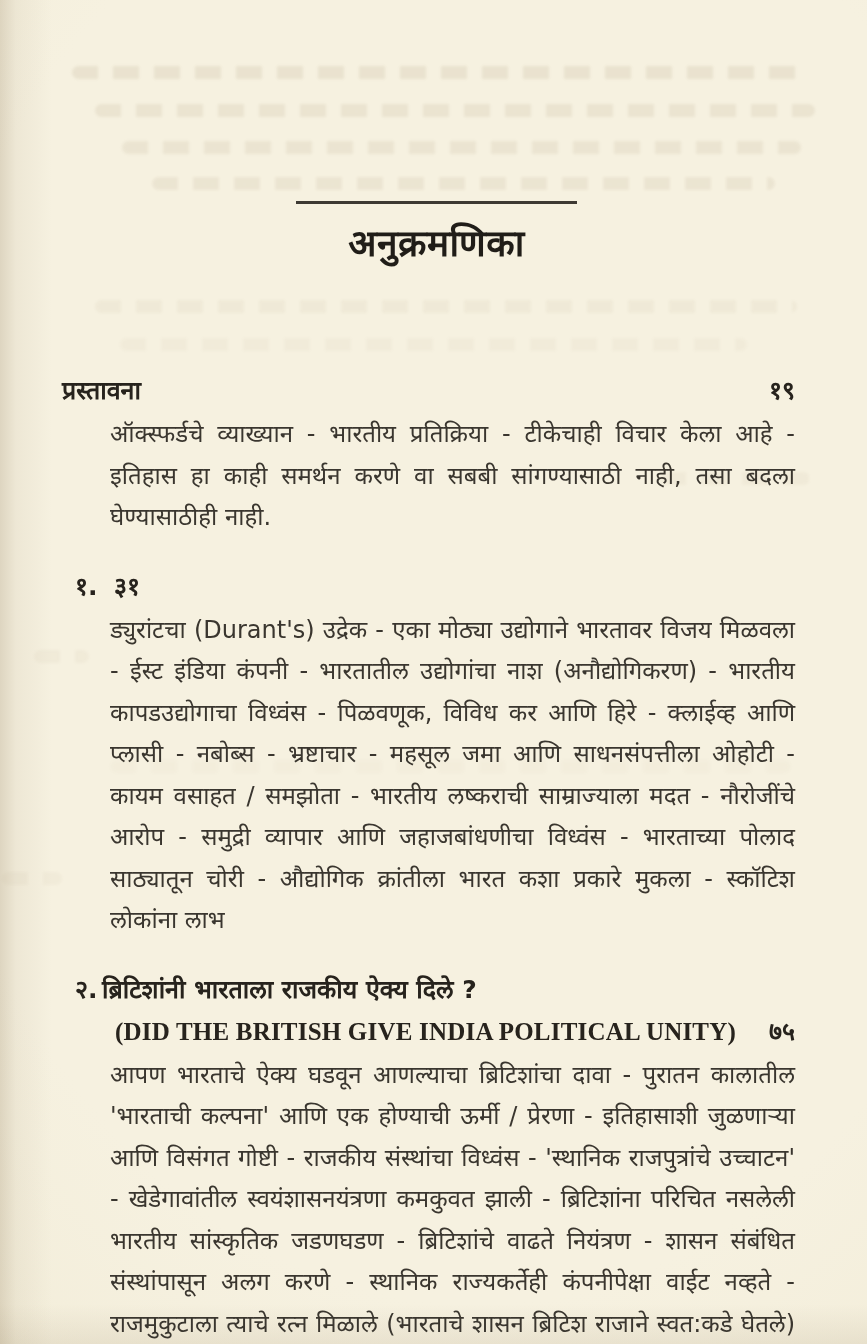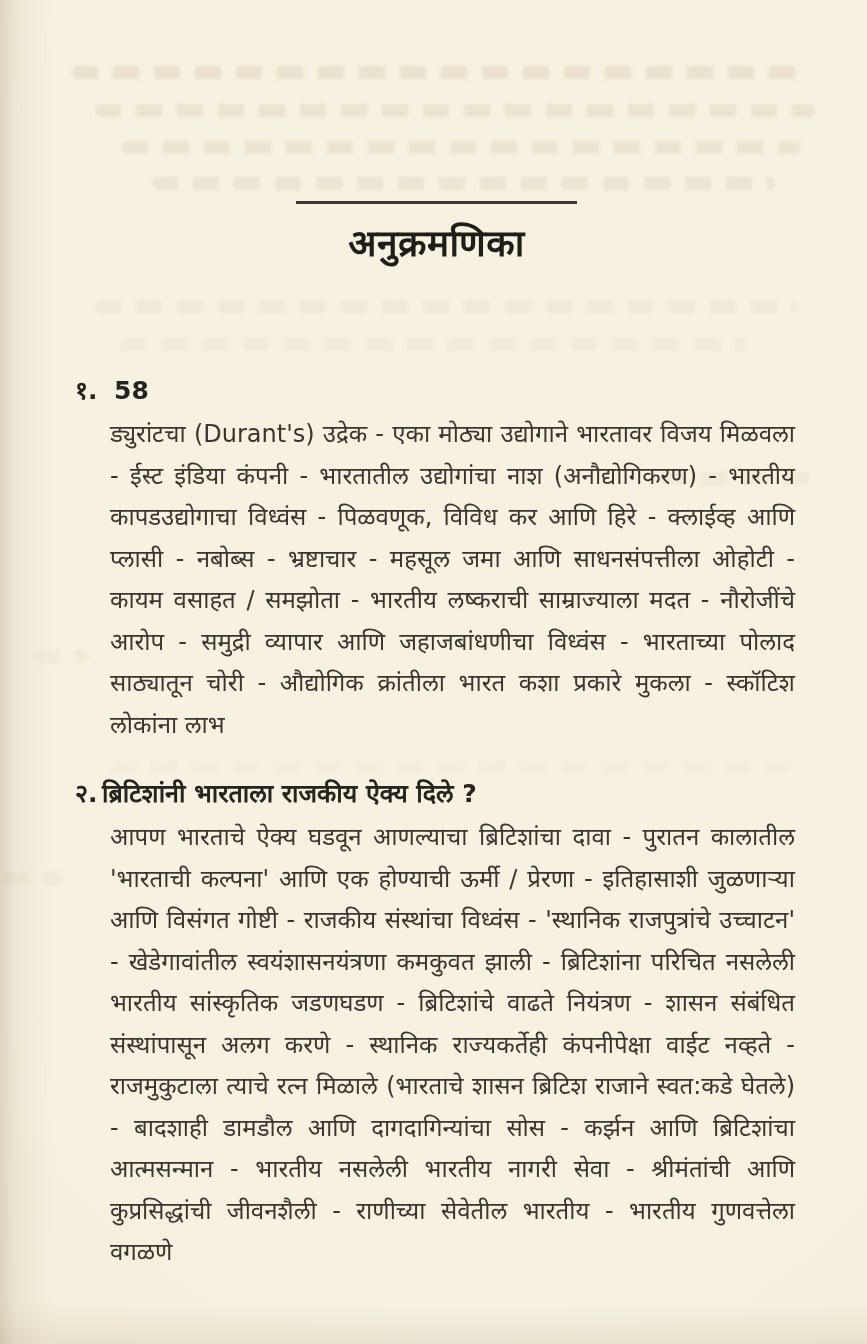--- a/index.html
+++ b/index.html
@@ -124,30 +124,41 @@
 <div class="bleed b8"></div>
 <div class="bleed b9"></div>
 <div class="bleed b10"></div>
 
 <div class="rule"></div>
 
 <h1 class="title">अनुक्रमणिका</h1>
 
 <main class="toc">
 
+  <section class="entry">
+    <div class="entry-head">
+      <span class="h">प्रस्तावना</span>
+      <span class="pn">१९</span>
+    </div>
+    <p class="summary">ऑक्स्फर्डचे व्याख्यान - भारतीय प्रतिक्रिया - टीकेचाही विचार केला आहे - इतिहास हा काही समर्थन करणे वा सबबी सांगण्यासाठी नाही, तसा बदला घेण्यासाठीही नाही.</p>
+  </section>
 
   <section class="entry">
     <div class="entry-head">
       <span class="num">१.</span>
-      <span class="pn">58</span>
+      <span class="pn">३१</span>
     </div>
     <p class="summary">ड्युरांटचा (Durant's) उद्रेक - एका मोठ्या उद्योगाने भारतावर विजय मिळवला - ईस्ट इंडिया कंपनी - भारतातील उद्योगांचा नाश (अनौद्योगिकरण) - भारतीय कापडउद्योगाचा विध्वंस - पिळवणूक, विविध कर आणि हिरे - क्लाईव्ह आणि प्लासी - नबोब्स - भ्रष्टाचार - महसूल जमा आणि साधनसंपत्तीला ओहोटी - कायम वसाहत / समझोता - भारतीय लष्कराची साम्राज्याला मदत - नौरोजींचे आरोप - समुद्री व्यापार आणि जहाजबांधणीचा विध्वंस - भारताच्या पोलाद साठ्यातून चोरी - औद्योगिक क्रांतीला भारत कशा प्रकारे मुकला - स्कॉटिश लोकांना लाभ</p>
   </section>
 
   <section class="entry">
     <div class="entry-head">
       <span class="num">२.</span>
       <span class="h">ब्रिटिशांनी भारताला राजकीय ऐक्य दिले ?</span>
     </div>
+    <div class="entry-head eng">
+      <span class="h">(DID THE BRITISH GIVE INDIA POLITICAL UNITY)</span>
+      <span class="pn">७५</span>
+    </div>
     <p class="summary">आपण भारताचे ऐक्य घडवून आणल्याचा ब्रिटिशांचा दावा - पुरातन कालातील 'भारताची कल्पना' आणि एक होण्याची ऊर्मी / प्रेरणा - इतिहासाशी जुळणाऱ्या आणि विसंगत गोष्टी - राजकीय संस्थांचा विध्वंस - 'स्थानिक राजपुत्रांचे उच्चाटन' - खेडेगावांतील स्वयंशासनयंत्रणा कमकुवत झाली - ब्रिटिशांना परिचित नसलेली भारतीय सांस्कृतिक जडणघडण - ब्रिटिशांचे वाढते नियंत्रण - शासन संबंधित संस्थांपासून अलग करणे - स्थानिक राज्यकर्तेही कंपनीपेक्षा वाईट नव्हते - राजमुकुटाला त्याचे रत्न मिळाले (भारताचे शासन ब्रिटिश राजाने स्वत:कडे घेतले) - बादशाही डामडौल आणि दागदागिन्यांचा सोस - कर्झन आणि ब्रिटिशांचा आत्मसन्मान - भारतीय नसलेली भारतीय नागरी सेवा - श्रीमंतांची आणि कुप्रसिद्धांची जीवनशैली - राणीच्या सेवेतील भारतीय - भारतीय गुणवत्तेला वगळणे</p>
   </section>
 
 </main>
 
 </body></html>

